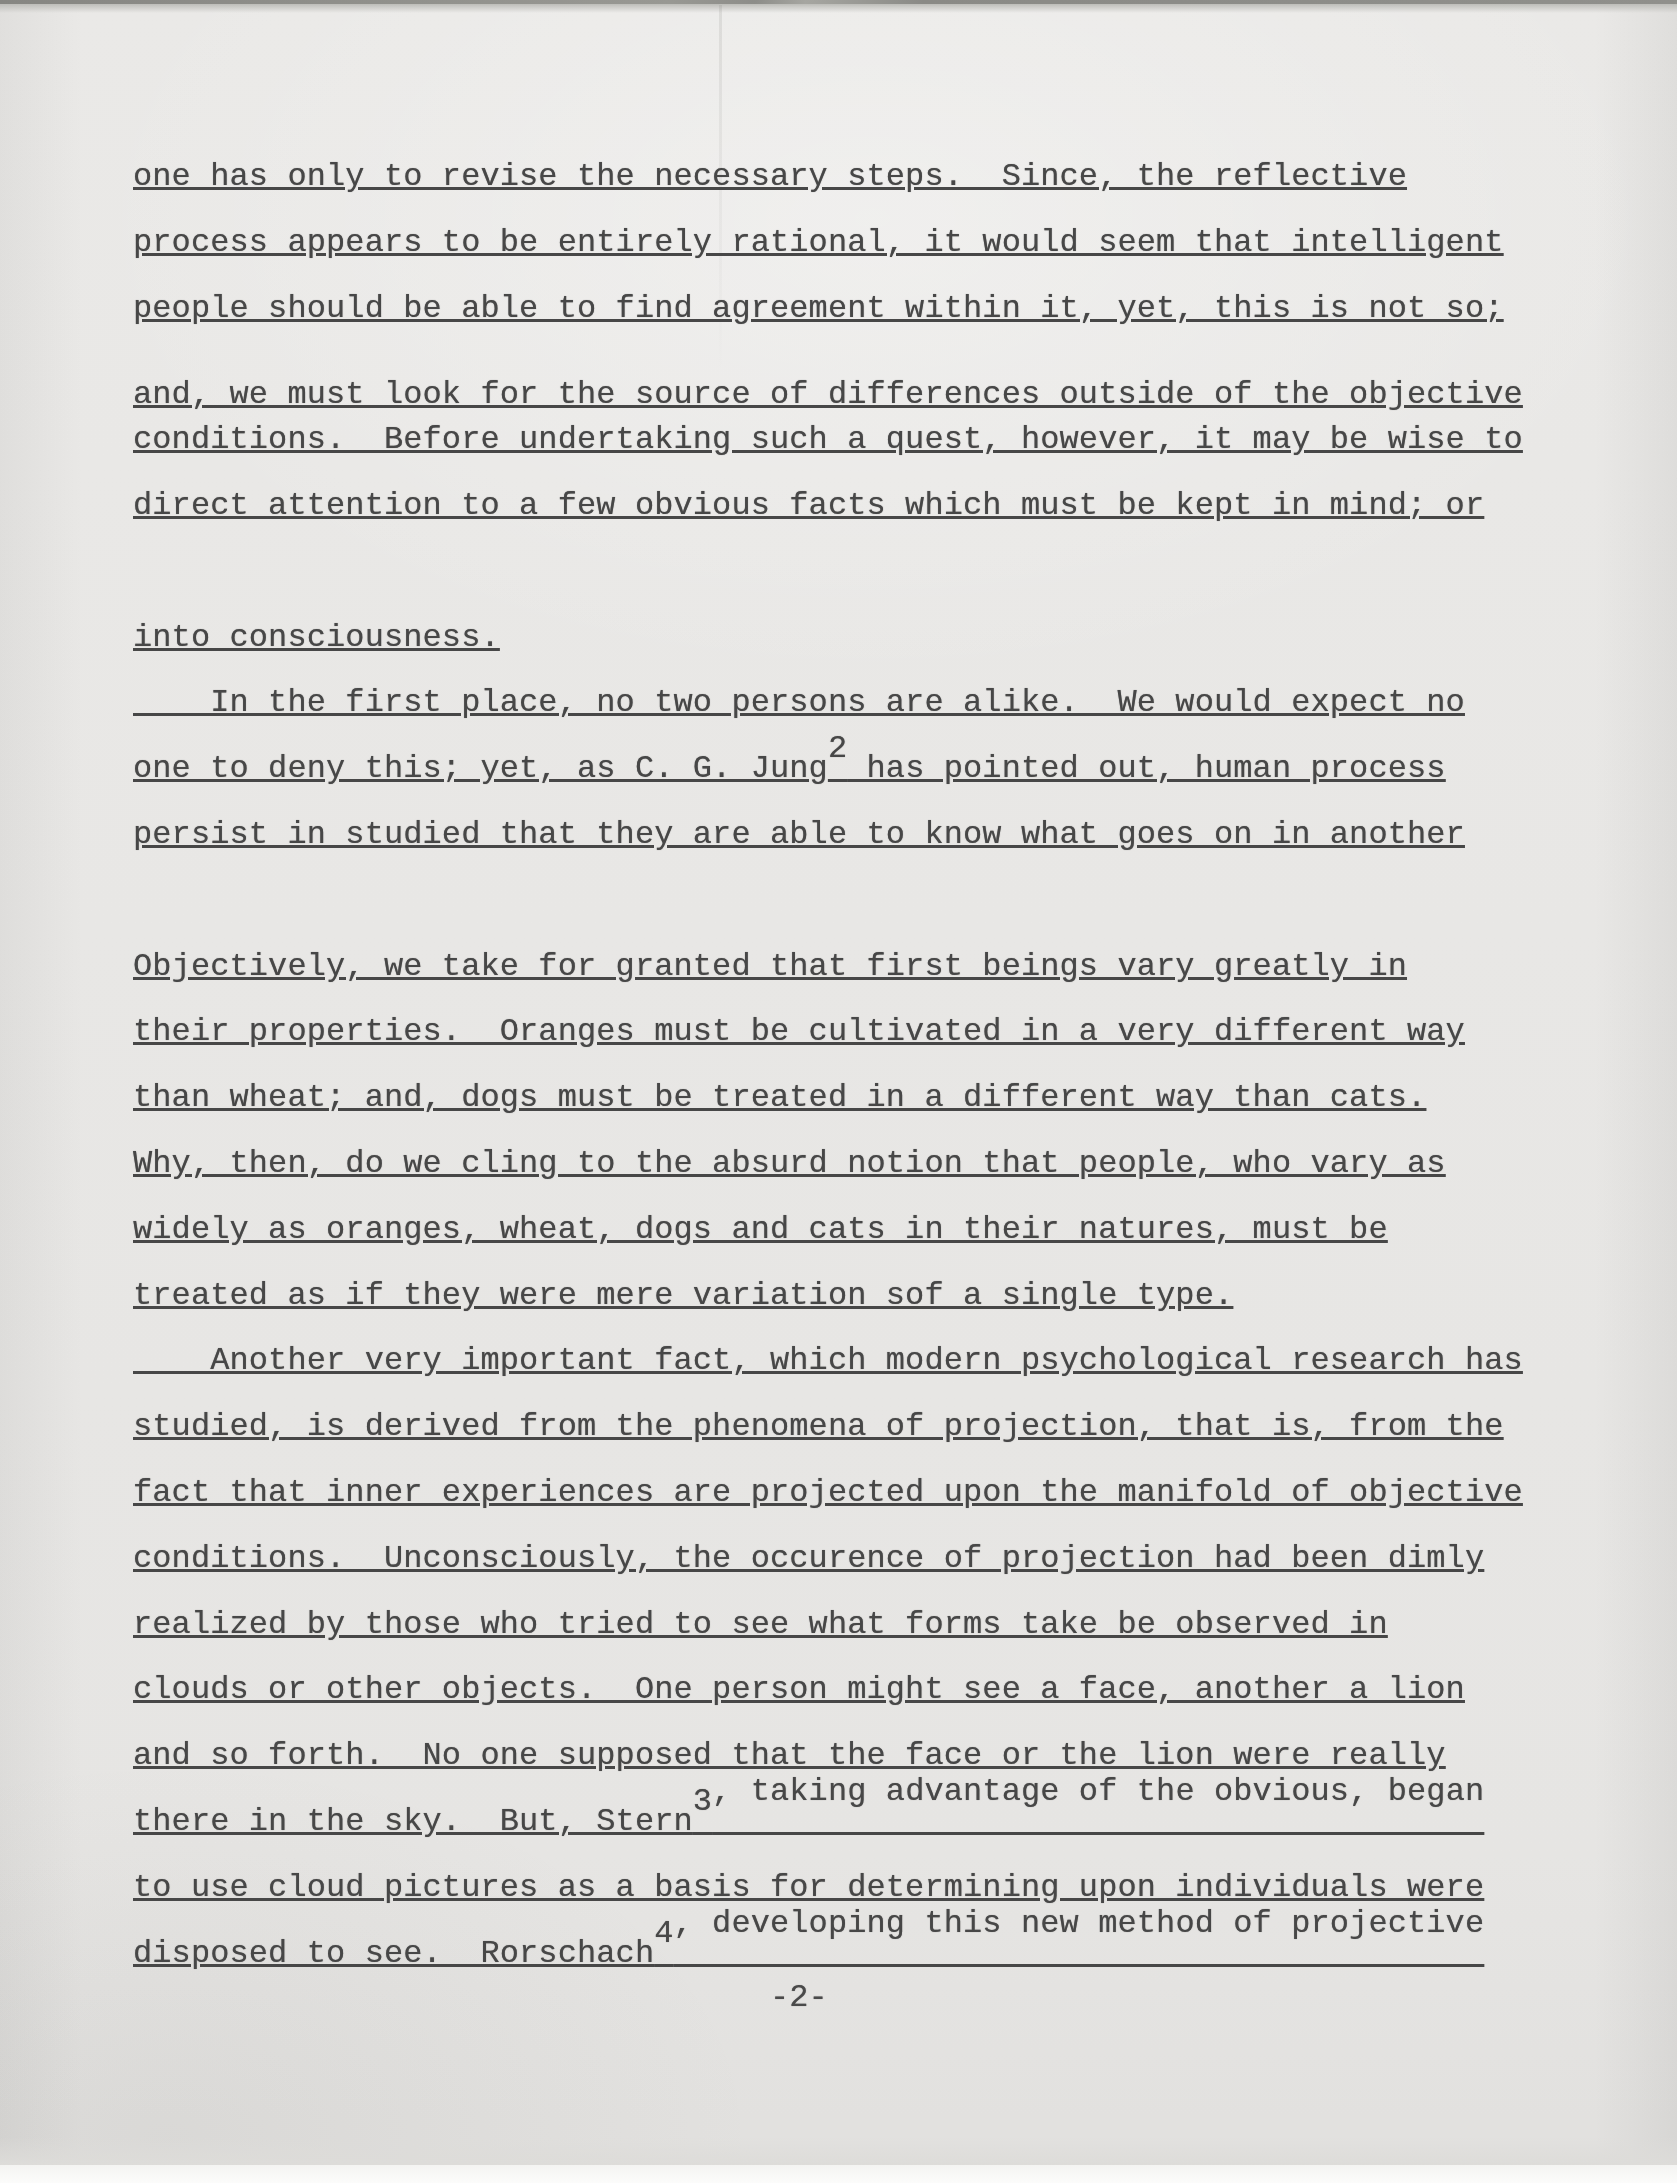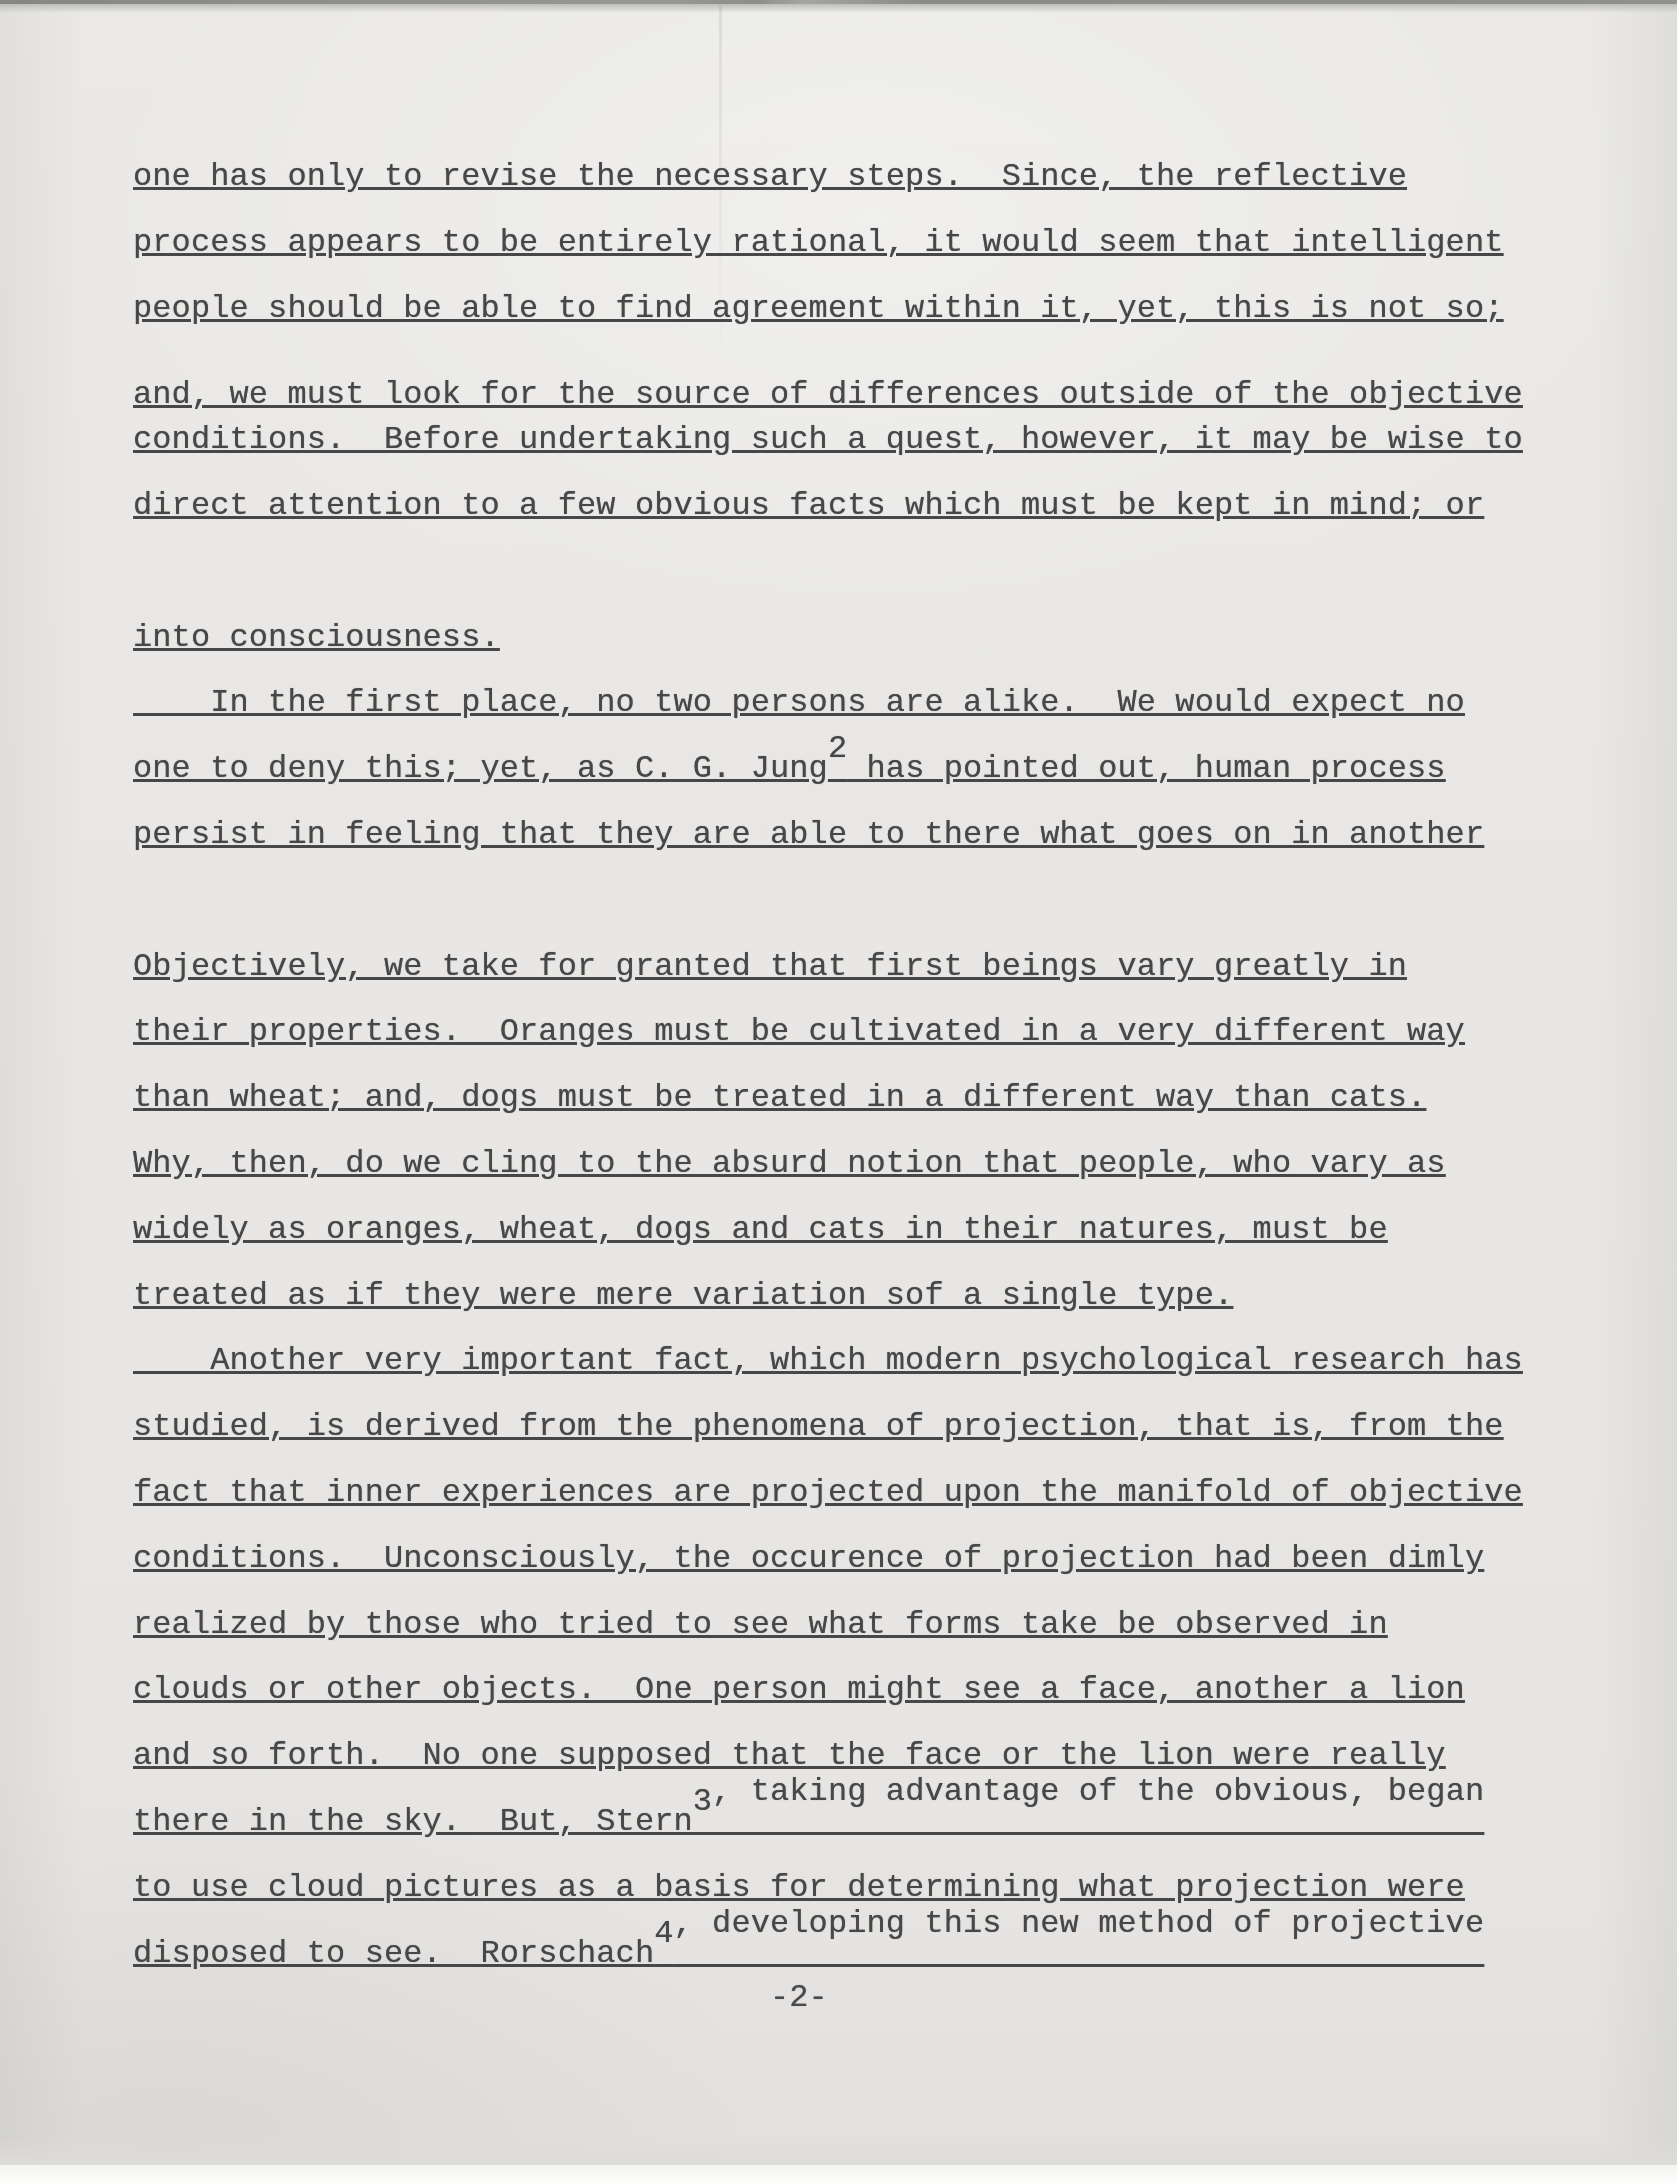--- a/index.html
+++ b/index.html
@@ -75,36 +75,36 @@
   <div class="line" style="top:224px">process appears to be entirely rational, it would seem that intelligent</div>
   <div class="line" style="top:290px">people should be able to find agreement within it, yet, this is not so;</div>
   <div class="line" style="top:376px">and, we must look for the source of differences outside of the objective</div>
   <div class="line" style="top:421px">conditions.  Before undertaking such a quest, however, it may be wise to</div>
   <div class="line" style="top:487px">direct attention to a few obvious facts which must be kept in mind; or</div>
   <div class="line" style="top:619px">into consciousness.</div>
   <div class="line" style="top:684px">    In the first place, no two persons are alike.  We would expect no</div>
 
   <div class="line" style="top:750px"><span>one to deny this; yet, as C. G. Jung</span><span class="sup">2</span><span> has pointed out, human process</span></div>
 
-  <div class="line" style="top:816px">persist in feeling that they are able to there what goes on in another</div>
+  <div class="line" style="top:816px">persist in studied that they are able to know what goes on in another</div>
   <div class="line" style="top:948px">Objectively, we take for granted that first beings vary greatly in</div>
   <div class="line" style="top:1013px">their properties.  Oranges must be cultivated in a very different way</div>
   <div class="line" style="top:1079px">than wheat; and, dogs must be treated in a different way than cats.</div>
   <div class="line" style="top:1145px">Why, then, do we cling to the absurd notion that people, who vary as</div>
   <div class="line" style="top:1211px">widely as oranges, wheat, dogs and cats in their natures, must be</div>
   <div class="line" style="top:1277px">treated as if they were mere variation sof a single type.</div>
   <div class="line" style="top:1342px">    Another very important fact, which modern psychological research has</div>
   <div class="line" style="top:1408px">studied, is derived from the phenomena of projection, that is, from the</div>
   <div class="line" style="top:1474px">fact that inner experiences are projected upon the manifold of objective</div>
   <div class="line" style="top:1540px">conditions.  Unconsciously, the occurence of projection had been dimly</div>
   <div class="line" style="top:1606px">realized by those who tried to see what forms take be observed in</div>
   <div class="line" style="top:1671px">clouds or other objects.  One person might see a face, another a lion</div>
   <div class="line" style="top:1737px">and so forth.  No one supposed that the face or the lion were really</div>
 
   <div class="line" style="top:1803px"><span>there in the sky.  But, Stern</span><span class="sup">3</span><span class="raised">, taking advantage of the obvious, began</span></div>
 
-  <div class="line" style="top:1869px">to use cloud pictures as a basis for determining what projection were</div>
+  <div class="line" style="top:1869px">to use cloud pictures as a basis for determining upon individuals were</div>
 
   <div class="line" style="top:1935px"><span>disposed to see.  Rorschach</span><span class="sup">4</span><span class="raised">, developing this new method of projective</span></div>
 
   <div class="pagenum">-2-</div>
 </div>
 
 
 </body></html>

